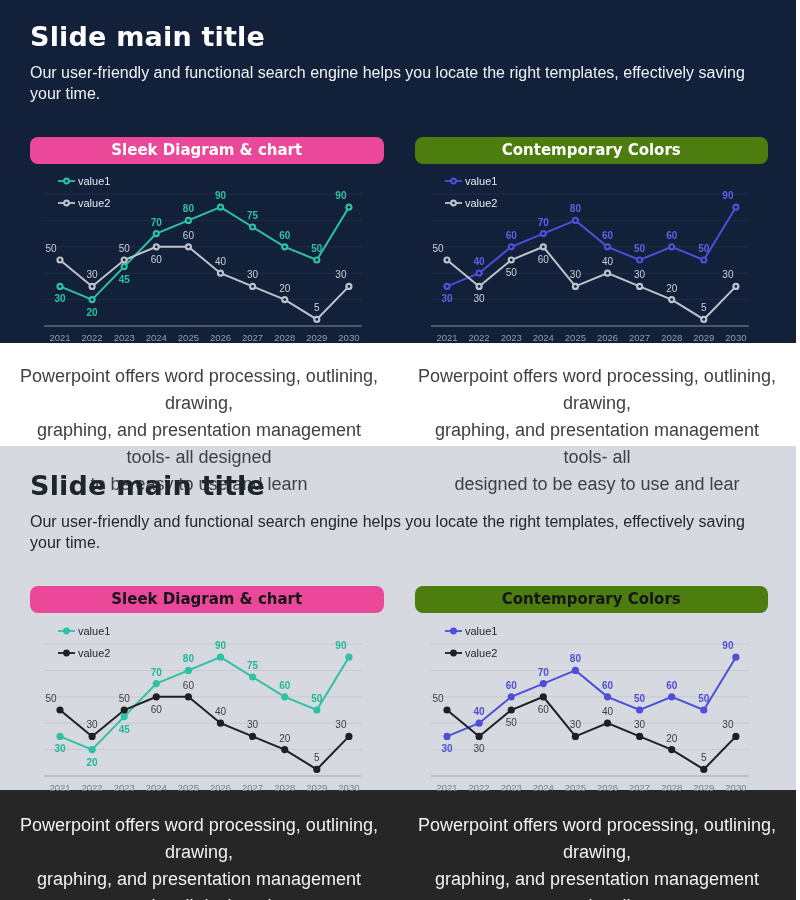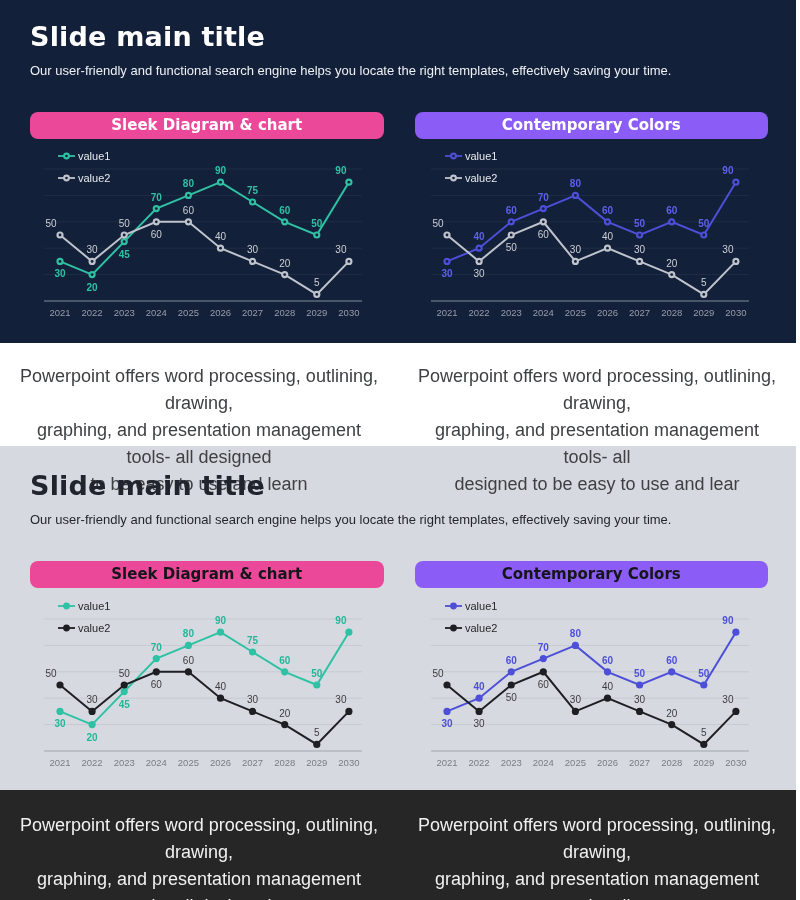--- a/index.html
+++ b/index.html
@@ -11,30 +11,30 @@
   .slide-body{box-sizing:border-box;padding:0 28px 0 30px;}
   .s1-body{height:343px;background:#132039;}
   .s1-band{height:103px;background:#ffffff;}
   .s2-body{height:344px;background:#d6dae0;}
   .s2-band{height:110px;background:#262626;}
   
   .title{margin:0;font-family:"DejaVu Sans","Liberation Sans",sans-serif;
          font-weight:700;font-size:27px;letter-spacing:.2px;line-height:1.15;}
   .s1-body .title{color:#ffffff;padding-top:21px;}
   .s2-body .title{color:#20242c;padding-top:24px;}
-  .subtitle{margin:11px 0 0 0;font-size:13px;line-height:1.3;}
+  .subtitle{margin:11px 0 0 0;font-size:16px;line-height:1.3;}
   .s1-body .subtitle{color:#eef1f5;}
   .s2-body .subtitle{color:#24262b;}
   
   .pillrow{display:flex;gap:31px;margin-top:32px;}
   .pill{flex:1;height:27px;line-height:27px;text-align:center;border-radius:8px;
         font-family:"DejaVu Sans","Liberation Sans",sans-serif;
         font-weight:700;font-size:15px;}
   .pill.teal{background:#ec4899;}
-  .pill.blue{background:#8b5cf6;}
+  .pill.blue{background:#4d7c0f;}
   .s1-body .pill{color:#ffffff;}
   .s2-body .pill{color:#15161a;}
   
   .chartrow{display:flex;gap:31px;}
   .s1-body .chartrow{margin-top:4px;}
   .s2-body .chartrow{margin-top:5px;}
   .chart{flex:1;height:190px;}
   .chart svg{display:block;}
   .chart text{font-family:"Liberation Sans","DejaVu Sans",sans-serif;}
   

